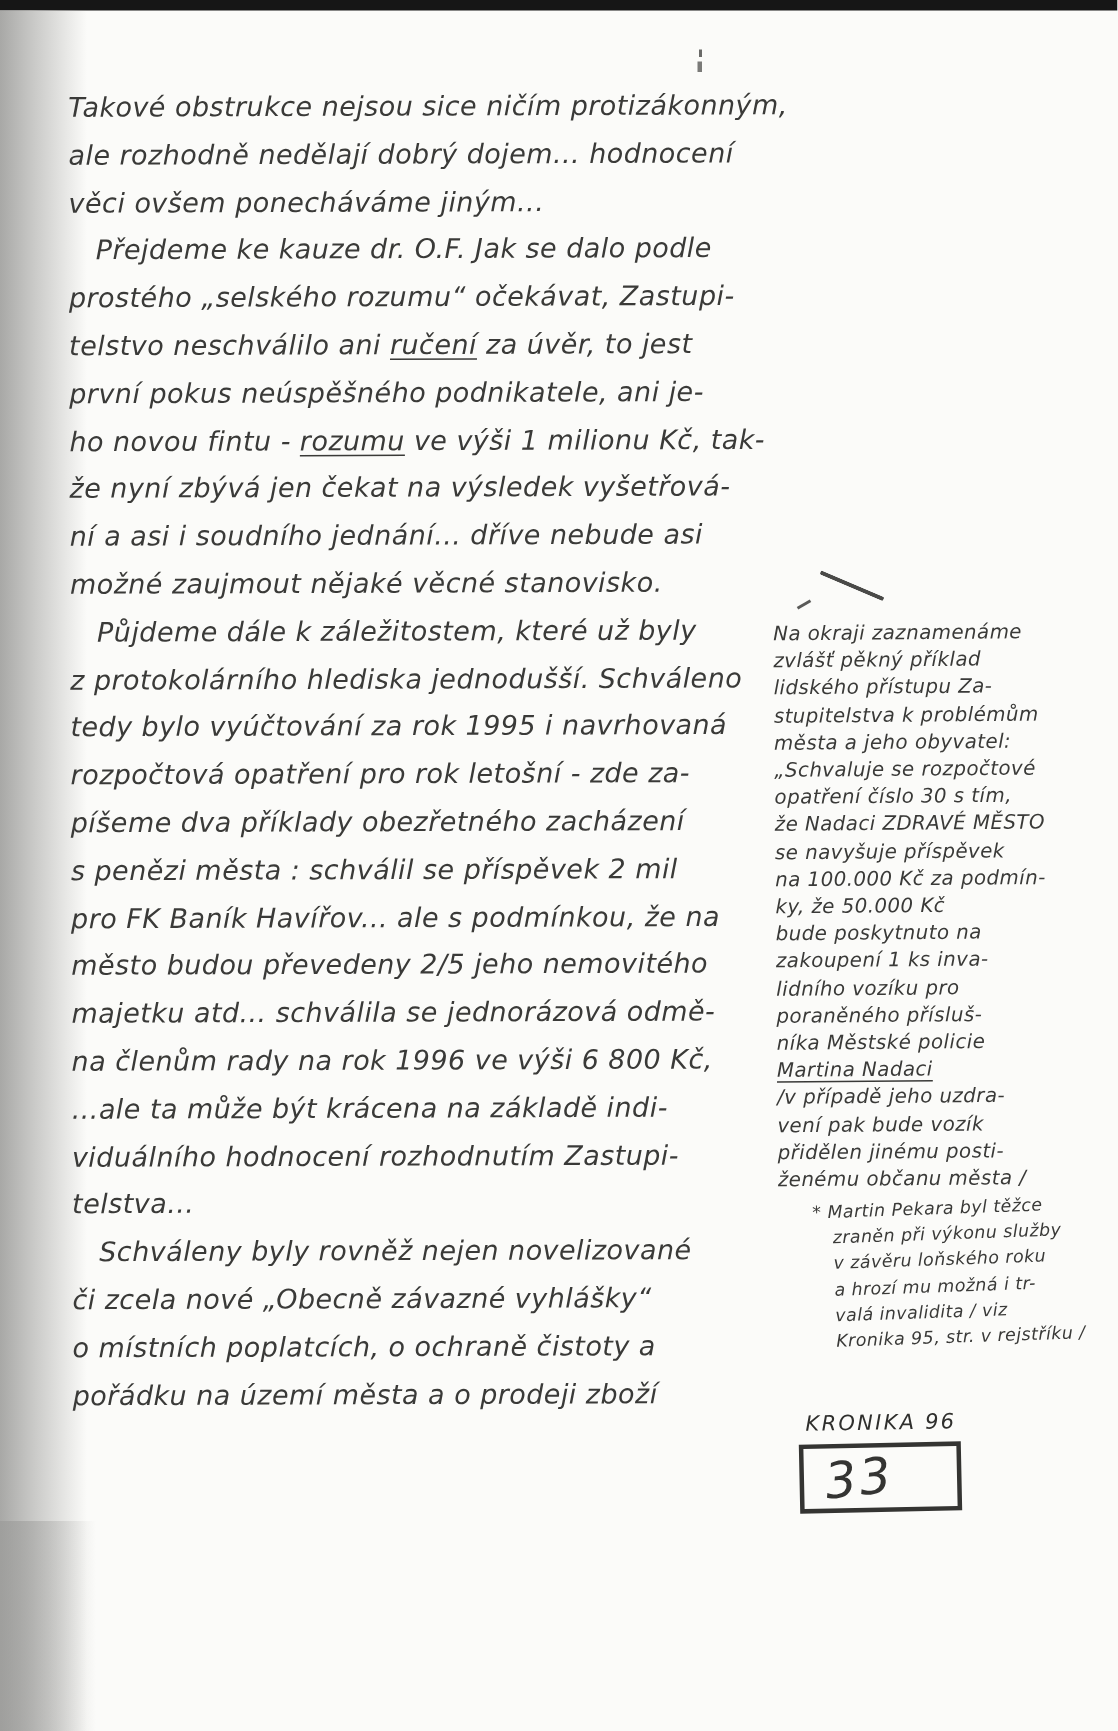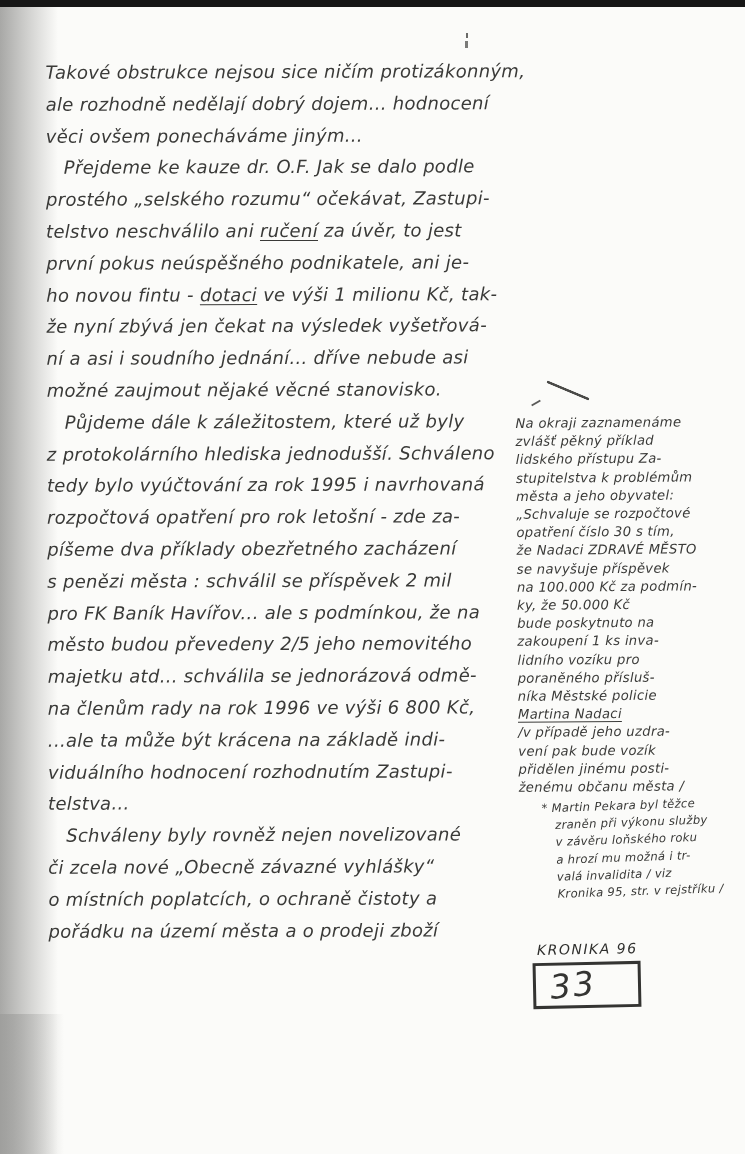--- a/index.html
+++ b/index.html
@@ -98,21 +98,21 @@
 <div class="scan-artifact-2"></div>
 
 <div class="main-text hand">
     <div class="line">Takové obstrukce nejsou sice ničím protizákonným,</div>
     <div class="line">ale rozhodně nedělají dobrý dojem... hodnocení</div>
     <div class="line">věci ovšem ponecháváme jiným...</div>
     <div class="line indent">Přejdeme ke kauze dr. O.F. Jak se dalo podle</div>
     <div class="line">prostého „selského rozumu“ očekávat, Zastupi-</div>
     <div class="line">telstvo neschválilo ani <u>ručení</u> za úvěr, to jest</div>
     <div class="line">první pokus neúspěšného podnikatele, ani je-</div>
-    <div class="line">ho novou fintu - <u>dotaci</u> ve výši 1 milionu Kč, tak-</div>
+    <div class="line">ho novou fintu - <u>rozumu</u> ve výši 1 milionu Kč, tak-</div>
     <div class="line">že nyní zbývá jen čekat na výsledek vyšetřová-</div>
     <div class="line">ní a asi i soudního jednání... dříve nebude asi</div>
     <div class="line">možné zaujmout nějaké věcné stanovisko.</div>
     <div class="line indent">Půjdeme dále k záležitostem, které už byly</div>
     <div class="line">z protokolárního hlediska jednodušší. Schváleno</div>
     <div class="line">tedy bylo vyúčtování za rok 1995 i navrhovaná</div>
     <div class="line">rozpočtová opatření pro rok letošní - zde za-</div>
     <div class="line">píšeme dva příklady obezřetného zacházení</div>
     <div class="line">s penězi města : schválil se příspěvek 2 mil</div>
     <div class="line">pro FK Baník Havířov... ale s podmínkou, že na</div>

